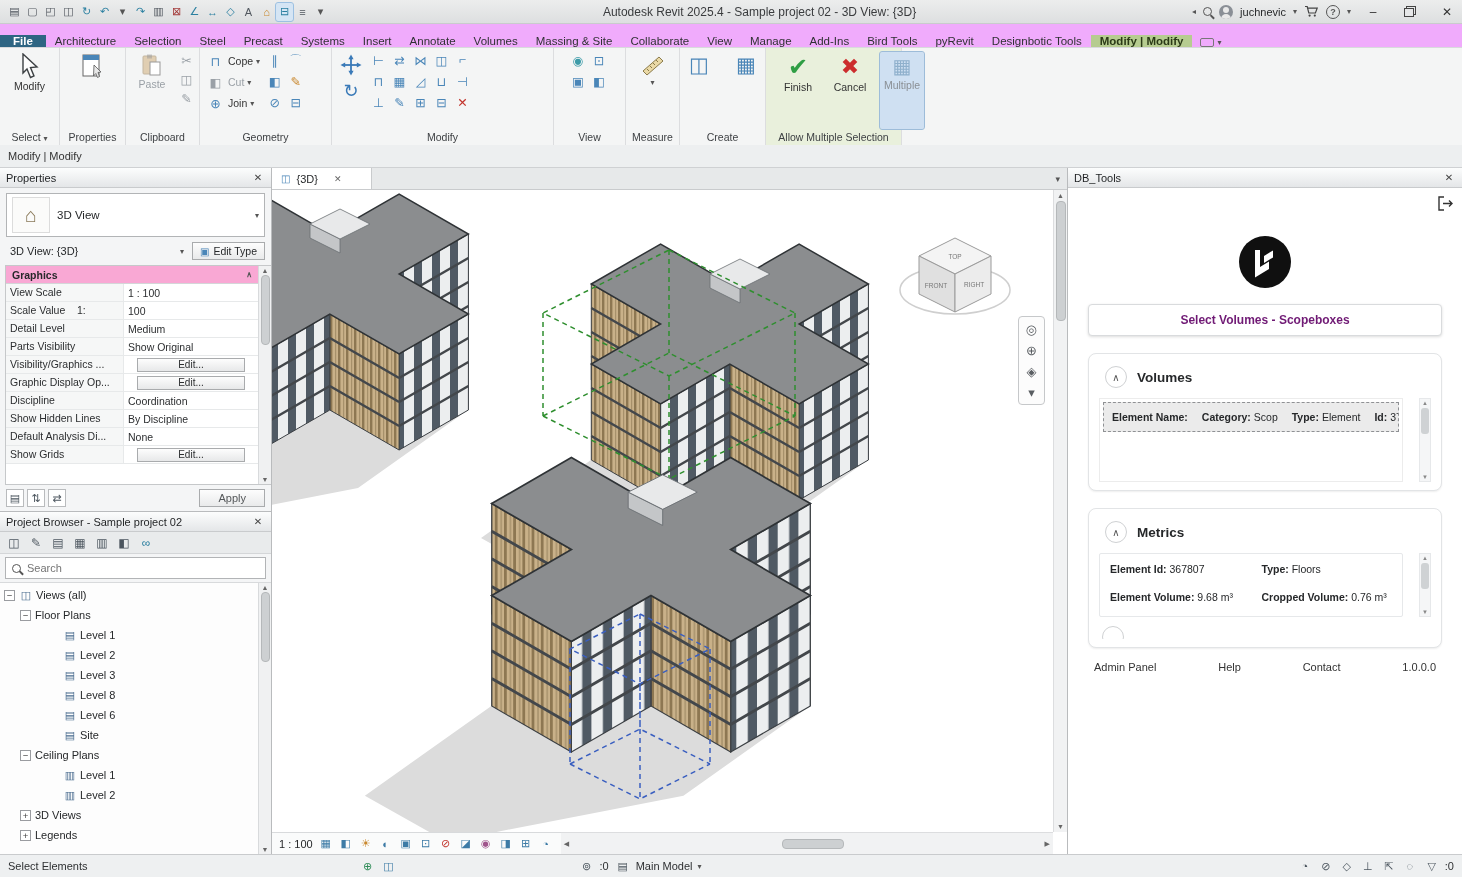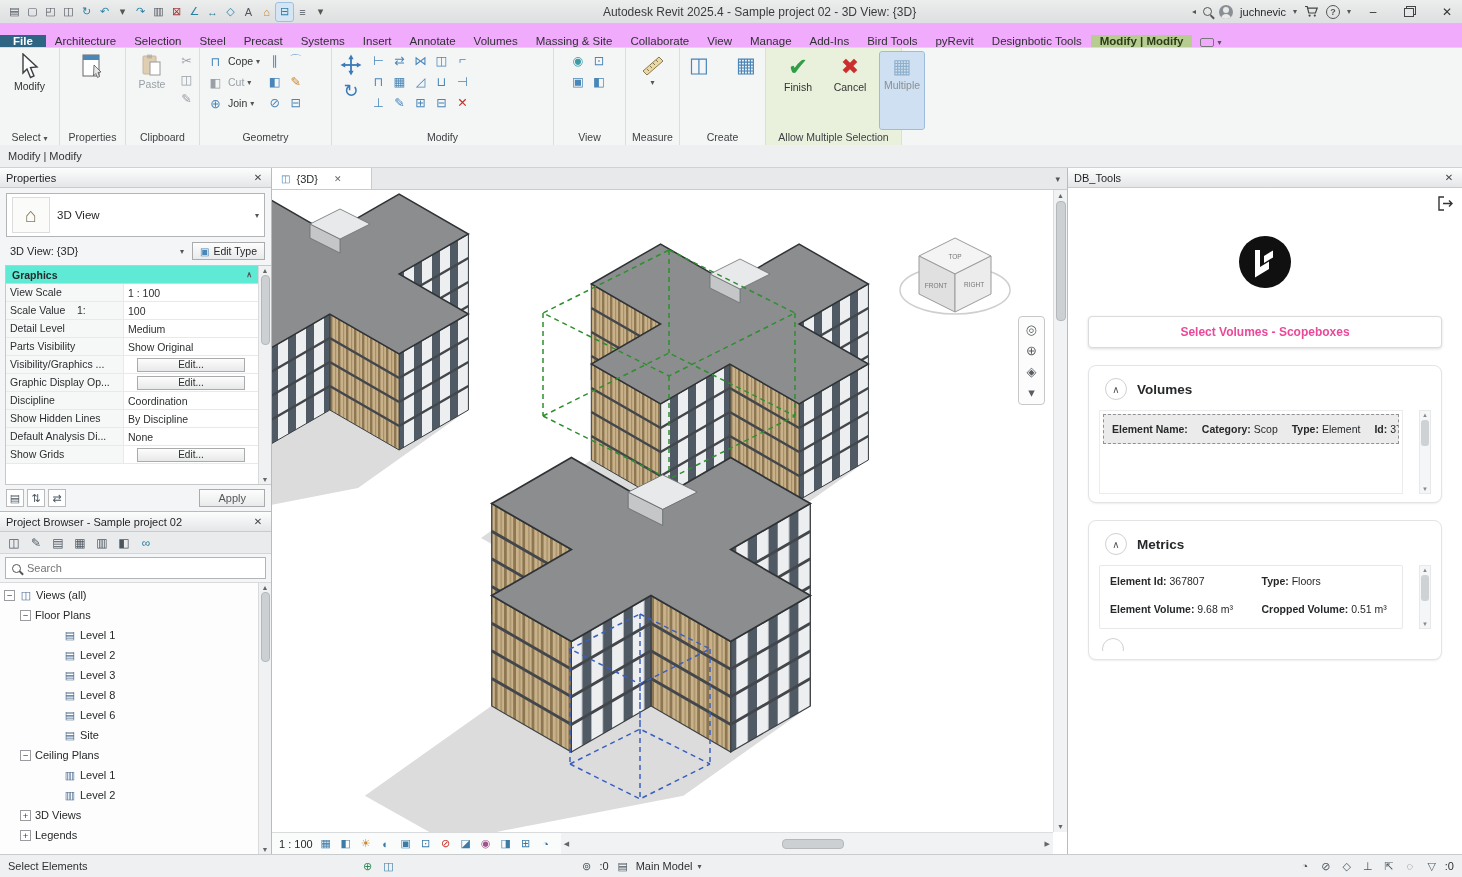--- a/index.html
+++ b/index.html
@@ -70,21 +70,21 @@
 
 .props{height:344px;flex:0 0 344px;display:flex;flex-direction:column;border-bottom:1px solid #b9bbbd;background:#f4f5f6}
 .type-selector{margin:5px 6px 3px;height:44px;background:#fff;border:1px solid #b2b4b6;display:flex;align-items:center;padding:2px 5px;gap:7px}
 .ts-img{width:38px;height:36px;border:1px solid #dcdcdc;display:flex;align-items:center;justify-content:center;font-size:20px;color:#8a7a5a;background:#fbfbfa}
 .ts-label{flex:1;font-size:11.5px}
 .et-row{display:flex;align-items:center;padding:2px 6px;gap:4px}
 .et-sel{flex:1;display:flex;align-items:center;justify-content:space-between;padding:2px 4px}
 .et-btn{border:1px solid #a9abad;background:linear-gradient(#fdfdfd,#e9eaeb);padding:2px 7px;font-size:10.5px;display:flex;gap:4px;align-items:center}
 .ptable{flex:1;display:flex;margin:3px 0 0 5px;min-height:0;background:#fff;border:1px solid #c6c8ca;border-right:none}
 .prows-wrap{flex:1;overflow:hidden}
-.pgroup{height:18px;background:#5eead4;font-weight:bold;font-size:10.5px;display:flex;align-items:center;justify-content:space-between;padding:0 6px;border-bottom:1px solid #d4d6d8}
+.pgroup{height:18px;background:#f9a8d4;font-weight:bold;font-size:10.5px;display:flex;align-items:center;justify-content:space-between;padding:0 6px;border-bottom:1px solid #d4d6d8}
 .prow{height:18px;display:flex;border-bottom:1px solid #e7e9ea;font-size:10.5px}
 .prow .plab{width:118px;flex:0 0 118px;background:#f6f7f7;border-right:1px solid #e7e9ea;padding:2px 4px;white-space:pre;overflow:hidden;color:#2c2e30}
 .prow .pval{flex:1;padding:2px 4px;display:flex;align-items:center;color:#2c2e30}
 .prow .pval[data-kind="button"]{margin:1px 13px;border:1px solid #a9abad;background:linear-gradient(#fdfdfd,#e7e8e9);justify-content:center;padding:0;font-size:10px;height:14px;align-self:center}
 .pscroll{width:13px;flex:0 0 13px;background:#f0f1f2;border-left:1px solid #d8dadc;display:flex;flex-direction:column;align-items:center;font-size:7px;color:#666;padding:1px 0}
 .pthumb{width:9px;height:70px;margin:1px 0;background:#cdd0d2;border:1px solid #b5b8ba;border-radius:4px}
 .pspacer{flex:1}
 .pbottom{height:26px;flex:0 0 26px;display:flex;align-items:center;padding:3px 6px;gap:3px}
 .pbottom .sic{border:1px solid #b9bbbd;background:#fff;width:18px;height:18px;font-size:11px;color:#4c565f}
 .apply-btn{margin-left:auto;border:1px solid #a9abad;background:linear-gradient(#fdfdfd,#e9eaeb);padding:2px 18px;font-size:11px;color:#55585a}
@@ -126,21 +126,21 @@
 
 
 .dbtools{width:394px;flex:0 0 394px;display:flex;flex-direction:column;background:#fff}
 .db-content{flex:1;display:flex;flex-direction:column;padding:6px 14px 8px;min-height:0;position:relative}
 .db-logout{position:absolute;top:8px;right:8px}
 .db-brand{display:flex;align-items:center;justify-content:center;gap:16px;margin-top:42px}
 .db-logo{width:52px;height:52px;flex:0 0 52px}
 .db-t1{font-size:21px;font-weight:bold;letter-spacing:7px;color:#151515;white-space:nowrap}
 .db-t2{font-size:8px;letter-spacing:4.5px;color:#9aa0a4;margin-top:5px}
 .db-apptitle{text-align:center;font-size:19px;font-weight:bold;margin:36px 0 0;color:#111}
-.db-btn{margin:28px 6px 0;height:32px;flex:0 0 32px;border:1px solid #d9dbdd;border-radius:4px;background:#fff;box-shadow:0 1px 3px rgba(0,0,0,.14);display:flex;align-items:center;justify-content:center;font-size:12px;font-weight:bold;color:#ec4899}
+.db-btn{margin:16px 6px 0;height:32px;flex:0 0 32px;border:1px solid #d9dbdd;border-radius:4px;background:#fff;box-shadow:0 1px 3px rgba(0,0,0,.14);display:flex;align-items:center;justify-content:center;font-size:12px;font-weight:bold;color:#701a75}
 .db-card{margin:17px 6px 0;border:1px solid #e2e4e6;border-radius:8px;background:#fff;box-shadow:0 1px 2px rgba(0,0,0,.07);padding:10px 10px 8px}
 .db-card-h{display:flex;align-items:center;gap:10px;margin:2px 0 10px 6px}
 .db-chev{width:22px;height:22px;flex:0 0 22px;border:1px solid #cfd1d3;border-radius:50%;display:flex;align-items:center;justify-content:center;font-size:10px;color:#555}
 .db-card-h b{font-size:13.5px}
 .vol-body,.met-body{display:flex;gap:16px}
 .vol-list{flex:1;border:1px solid #ececec;padding:3px;height:84px;overflow:hidden}
 .vol-item{background:#ebebeb;border:1px dashed #8f9194;padding:8px 8px;font-size:10.5px;display:flex;gap:14px;white-space:nowrap;overflow:hidden}
 .mini-scroll{width:12px;flex:0 0 12px;background:#f5f6f7;border:1px solid #e6e8ea;display:flex;flex-direction:column;align-items:center;font-size:6px;color:#888;padding:1px 0;height:84px}
 .mini-thumb{width:8px;height:26px;background:#cfd2d4;border-radius:3px;margin:2px 0}
 .mini-spacer{flex:1}
@@ -786,35 +786,41 @@
         <div class="db-card">
           <div class="db-card-h">
             <span class="db-chev">∧</span>
             <b>Metrics</b>
           </div>
           <div class="met-body">
             <div class="met-box">
               <span><b>Element Id:</b> <span>367807</span></span>
               <span><b>Type:</b> <span>Floors</span></span>
               <span><b>Element Volume:</b> <span>9.68 m³</span></span>
-              <span><b>Cropped Volume:</b> <span>0.51 m³</span></span>
+              <span><b>Cropped Volume:</b> <span>0.76 m³</span></span>
             </div>
             <div class="mini-scroll" style="height:64px">
               <span>▲</span>
               <div class="mini-thumb"></div>
               <div class="mini-spacer"></div>
               <span>▼</span>
             </div>
           </div>
           <div class="met-partial">
               <span class="db-chev"></span>
             </div>
         </div>
 
 
+        <div class="db-footer">
+          <span>Admin Panel</span>
+          <span>Help</span>
+          <span>Contact</span>
+          <span>1.0.0.0</span>
+        </div>
       </div>
     </div>
   </div>
 
   <div class="statusbar">
     <span>Select Elements</span>
     <span style="width:260px"></span>
     <span class="sb-group">
       <span class="sic" style="color: rgb(46, 139, 87);">⊕</span>
         <span class="sic" style="color: rgb(61, 123, 166);">◫</span>

